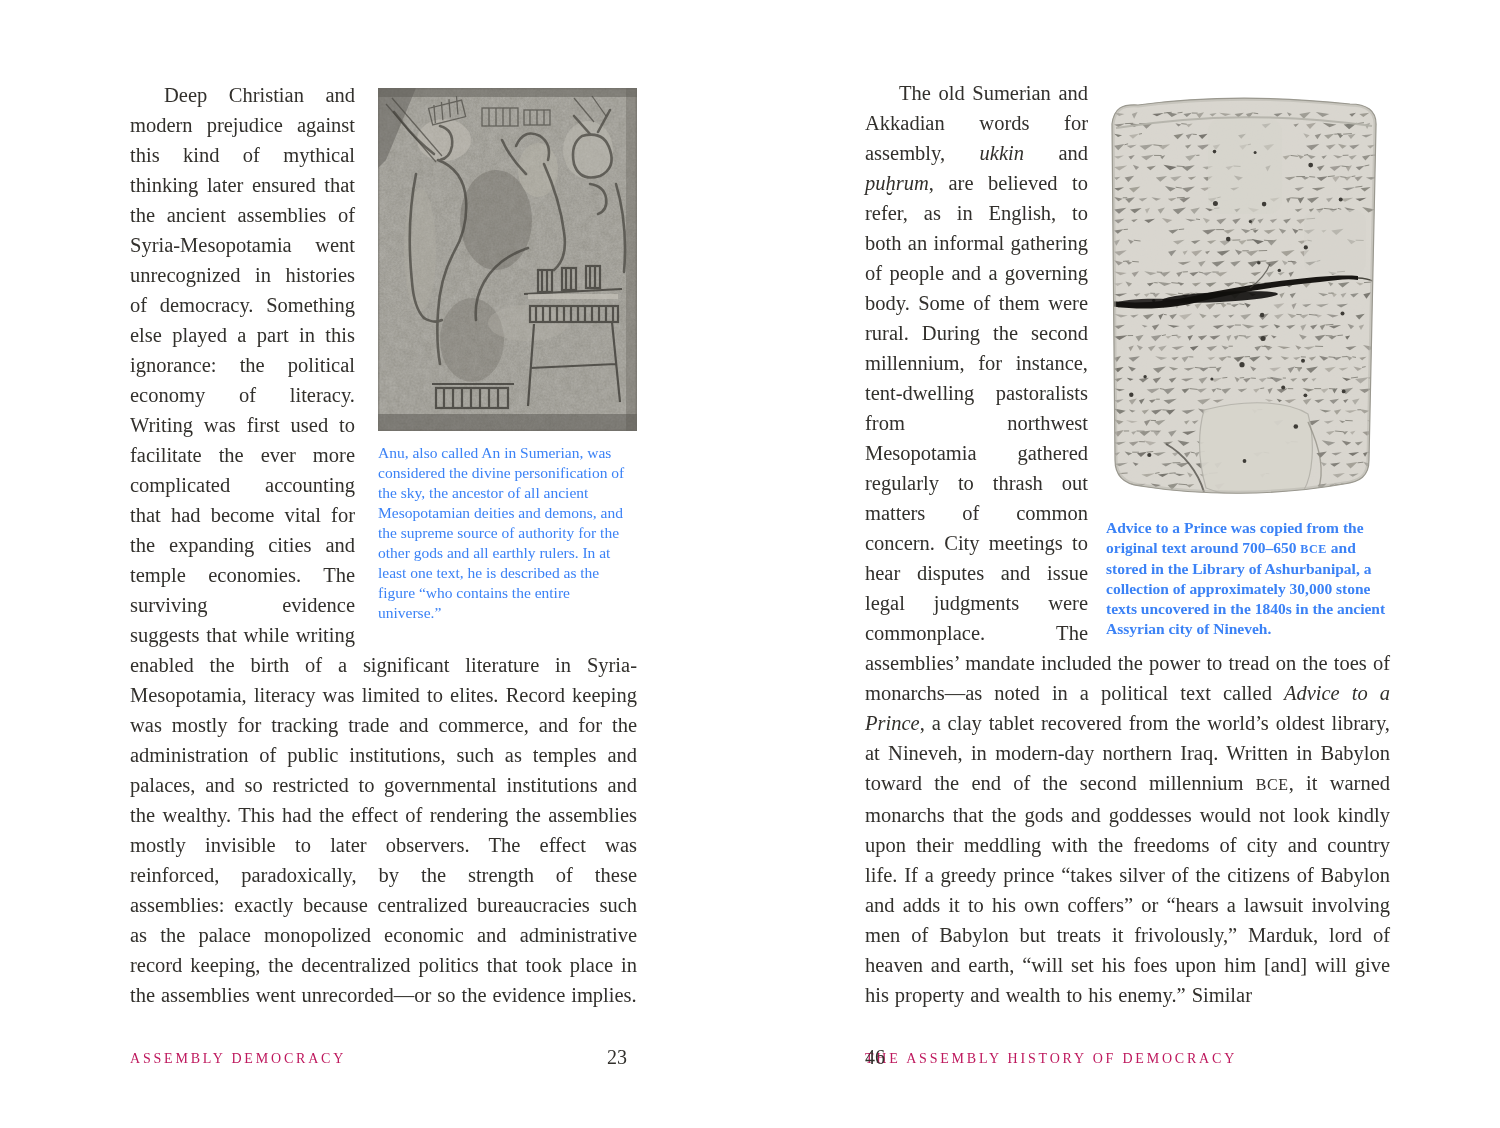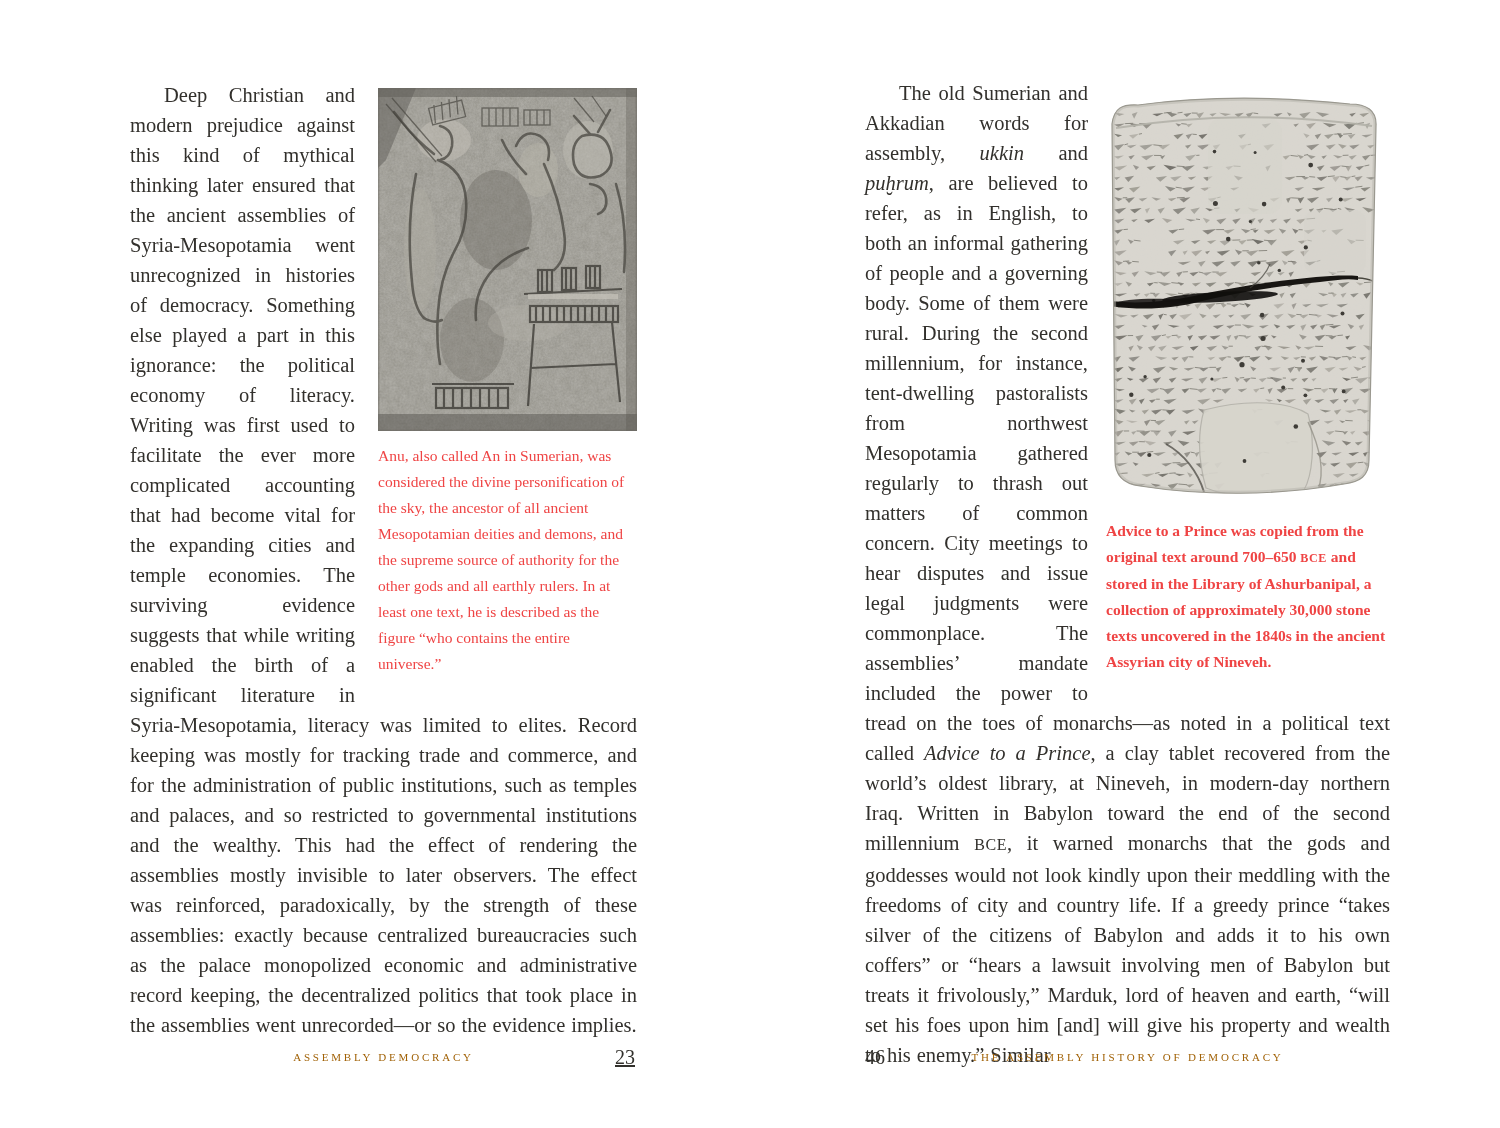--- a/index.html
+++ b/index.html
@@ -20,34 +20,34 @@
   .page-left  .body-text { top:80px; }
   .page-right .body-text { top:78px; }
 
   .fig { display:block; float:right; }
   .fig-left  { width:259px; margin:8px 0 6px 23px; }
   .fig-right { width:290px; margin:14px 0 6px 12px;font-weight:bold; }
   .fig svg { display:block; }
 
   .caption {
     display:block; text-indent:0; text-align:left; hyphens:none; -webkit-hyphens:none;
-    font-size:15.5px; line-height:26px; color:#ef4444; word-spacing:normal;
+    font-size:15.5px; line-height:20px; color:#3b82f6; word-spacing:normal;
   }
   .fig-left  .caption { margin-top:12px; }
   .fig-right .caption { margin-top:14px; margin-left:6px; }
 
   .sc { font-size:0.78em; letter-spacing:0.6px; }
 
   .footer { position:absolute; top:1046px; left:0; width:100%; height:30px; }
   .running-head {
-    text-align:center; font-size:11px; letter-spacing:2.8px;
-    color:#a16207; padding-top:5px;
+    text-align:left; font-size:14px; letter-spacing:2.8px;
+    color:#be185d; padding-top:5px;
   }
   .folio { position:absolute; top:0; font-size:20px; color:#32302c; }
-  .folio-right { right:2px;text-decoration:underline; }
+  .folio-right { right:10px; }
   .folio-left  { left:0; }
 </style>
 </head>
 <body>
 
 <div class="spread">
 
   <section class="page page-left">
     <p class="body-text">
       <span class="fig fig-left">

